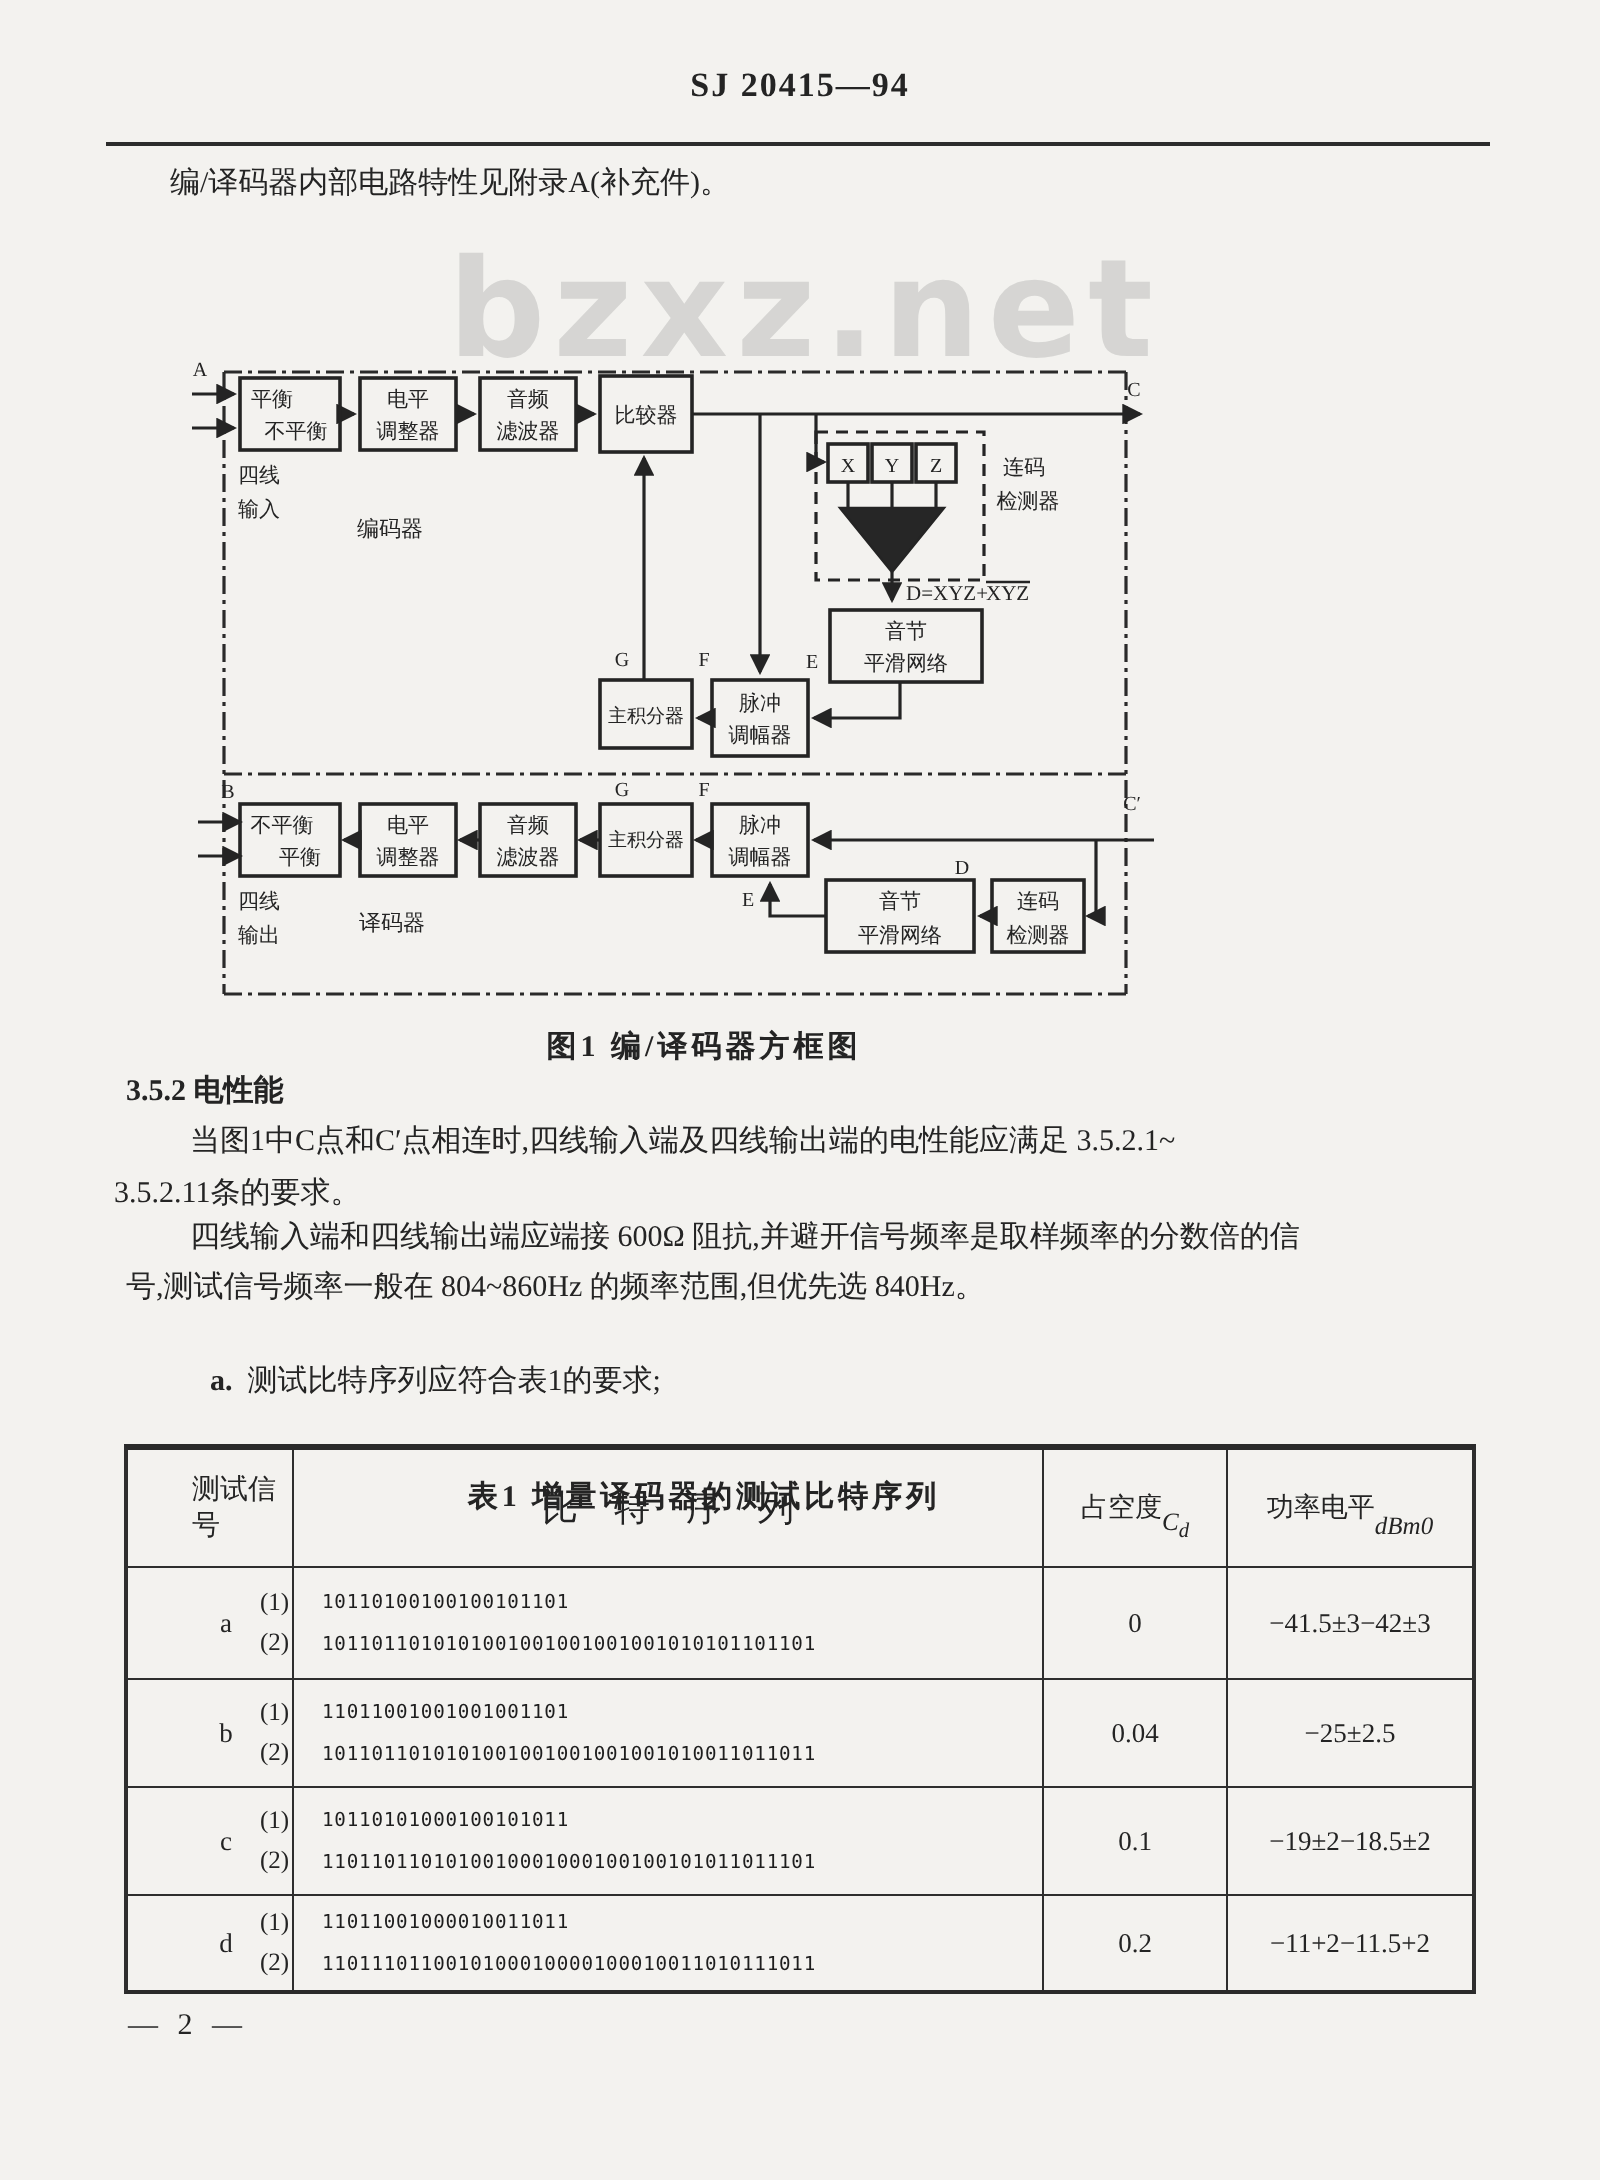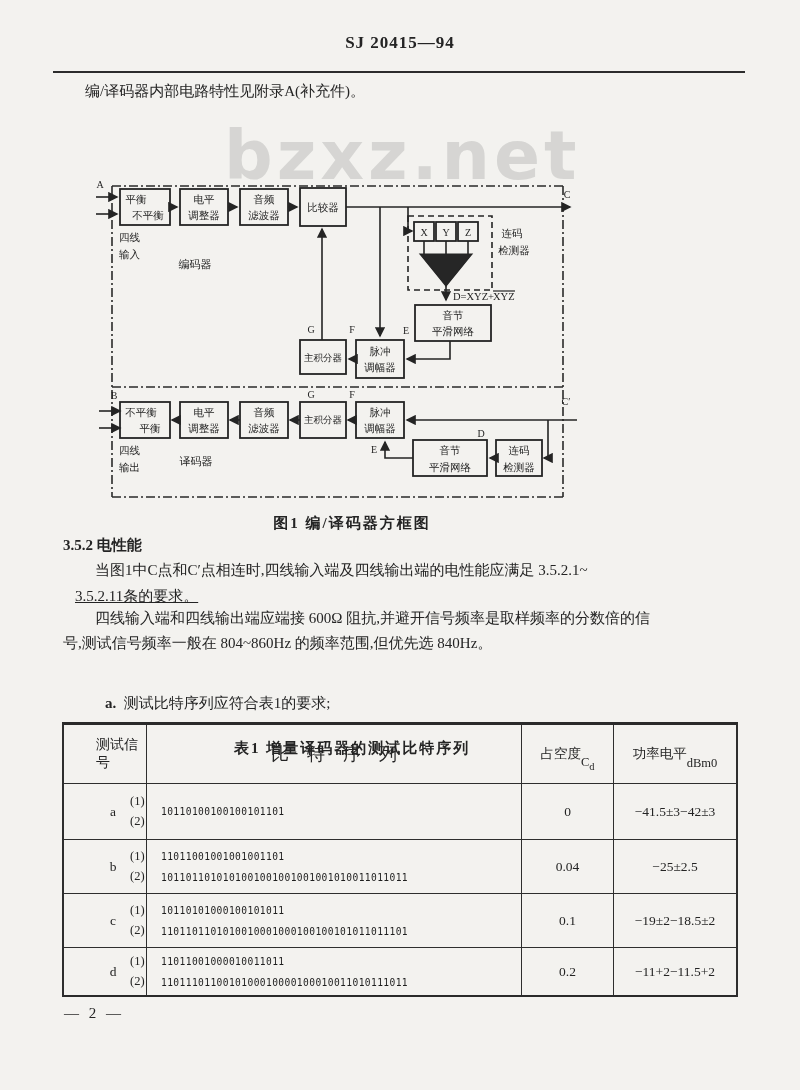--- a/index.html
+++ b/index.html
@@ -18,21 +18,21 @@
   .tbl{top:722px;left:62px;width:676px;border:2px solid #2e2e2e;border-top:3px solid #2a2a2a;border-bottom:2px solid #2a2a2a;box-sizing:border-box;z-index:1;}
   .trow{display:flex;box-sizing:border-box;}
   .trow + .trow{border-top:1.6px solid #2e2e2e;}
   .thead{height:58px;}
   .c1{width:83px;box-sizing:border-box;border-right:1.4px solid #2e2e2e;display:flex;align-items:center;padding-left:32px;}
   .c2{width:375px;box-sizing:border-box;border-right:1.4px solid #2e2e2e;display:flex;flex-direction:column;justify-content:center;padding-left:14px;}
   .c3{width:92px;box-sizing:border-box;border-right:1.4px solid #2e2e2e;display:flex;flex-direction:row;align-items:center;justify-content:center;font-size:13.5px;}
   .c4{width:122px;box-sizing:border-box;display:flex;flex-direction:row;align-items:center;justify-content:center;font-size:13.5px;}
   .thead .c1{justify-content:center;font-size:14px;}
   .thead .c2{align-items:center;padding-left:0;font-size:18px;}
-  .hl2{font-size:12.5px;margin-top:18px;}
+  .hl2{font-size:12.5px;margin-top:18px;font-style:italic;}
   .sig{width:34px;text-align:center;font-size:13.5px;}
   .subs{display:flex;flex-direction:column;gap:5px;font-size:12.5px;}
   .seq{font-family:"DejaVu Sans Mono","Liberation Mono",monospace;font-size:9.6px;letter-spacing:.4px;line-height:21px;color:#1e1e1e;}
   .pw{line-height:22px;}
   .pw:empty{display:none;}
   .r-a{height:56px;}.r-b{height:54px;}.r-c{height:54px;}.r-d{height:48px;}
   .footer{top:1005px;left:64px;font-size:15px;letter-spacing:3px;}
 </style>
 </head>
 <body>
@@ -168,24 +168,24 @@
       <text x="519" y="471">检测器</text>
       <text x="481" y="437" font-size="10">D</text>
       <text x="374" y="453" font-size="10">E</text>
     </g>
   </svg>
 
   <div class="abs fig-caption">图1  编/译码器方框图</div>
 
   <div class="abs body-line bold" style="top:536px;left:63px;">3.5.2  电性能</div>
   <div class="abs body-line" style="top:561px;left:95px;text-align:right;">当图1中C点和C′点相连时,四线输入端及四线输出端的电性能应满足 3.5.2.1~</div>
-  <div class="abs body-line" style="top:587px;left:75px;text-decoration:underline;">3.5.2.11条的要求。</div>
+  <div class="abs body-line" style="top:587px;left:57px;">3.5.2.11条的要求。</div>
   <div class="abs body-line" style="top:609px;left:95px;">四线输入端和四线输出端应端接 600Ω 阻抗,并避开信号频率是取样频率的分数倍的信</div>
   <div class="abs body-line" style="top:634px;left:63px;">号,测试信号频率一般在 804~860Hz 的频率范围,但优先选 840Hz。</div>
-  <div class="abs body-line" style="top:681px;left:105px;margin-top:13px;">
+  <div class="abs body-line" style="top:681px;left:105px;">
     <span class="bold">a.</span>&nbsp;&nbsp;<span>测试比特序列应符合表1的要求;</span>
   </div>
   <div class="abs fig-caption" style="top:701px;margin-top:38px;">表1  增量译码器的测试比特序列</div>
 
   <div class="abs tbl">
     <div class="trow thead">
       <div class="c1">测试信号</div>
       <div class="c2">比　特　序　列</div>
       <div class="c3">
         <span>占空度</span>
@@ -200,20 +200,21 @@
     <div class="trow r-a">
       <div class="c1">
           <span class="sig">a</span>
         <span class="subs">
             <span>(1)</span>
             <span>(2)</span>
           </span>
         </div>
       <div class="c2">
           <div class="seq">10110100100100101101</div>
+        <div class="seq">1011011010101001001001001001010101101101</div>
         </div>
       <div class="c3">0</div>
       <div class="c4">
           <div class="pw">−41.5±3</div>
         <div class="pw">−42±3</div>
         </div>
     </div>
 
     <div class="trow r-b">
       <div class="c1">

